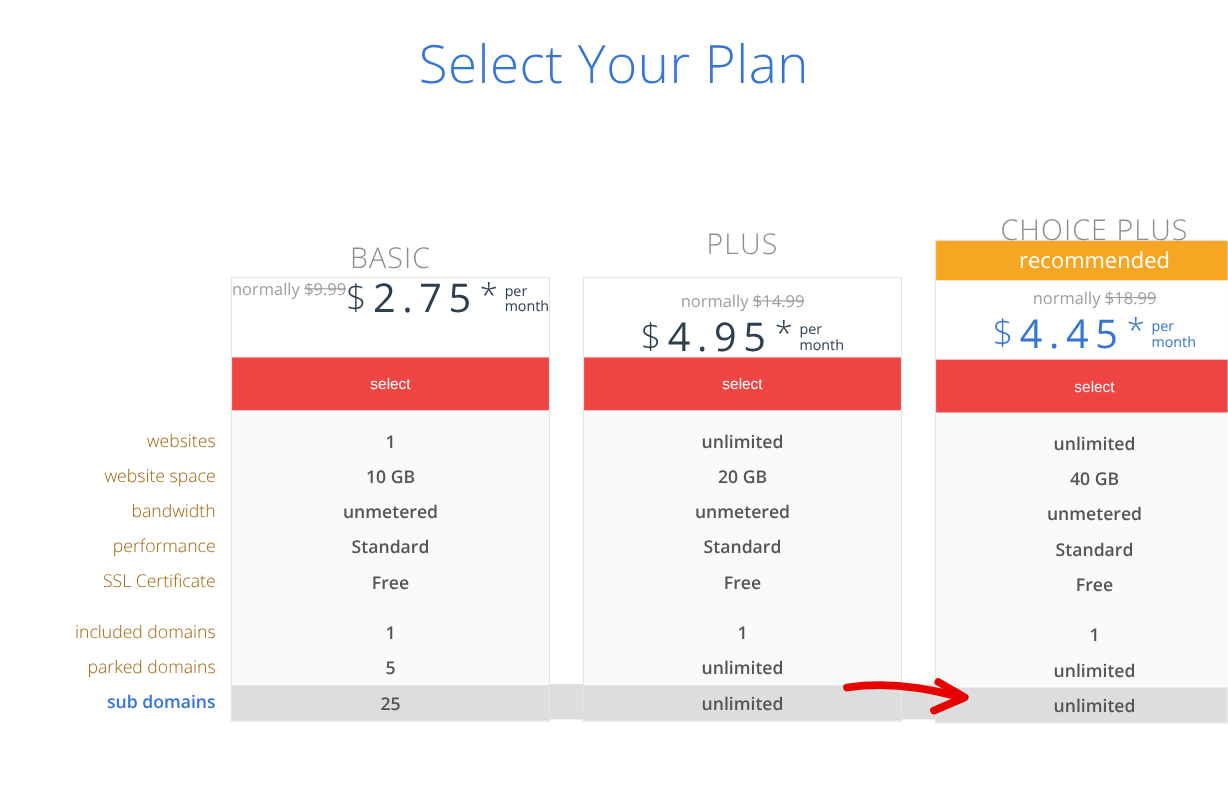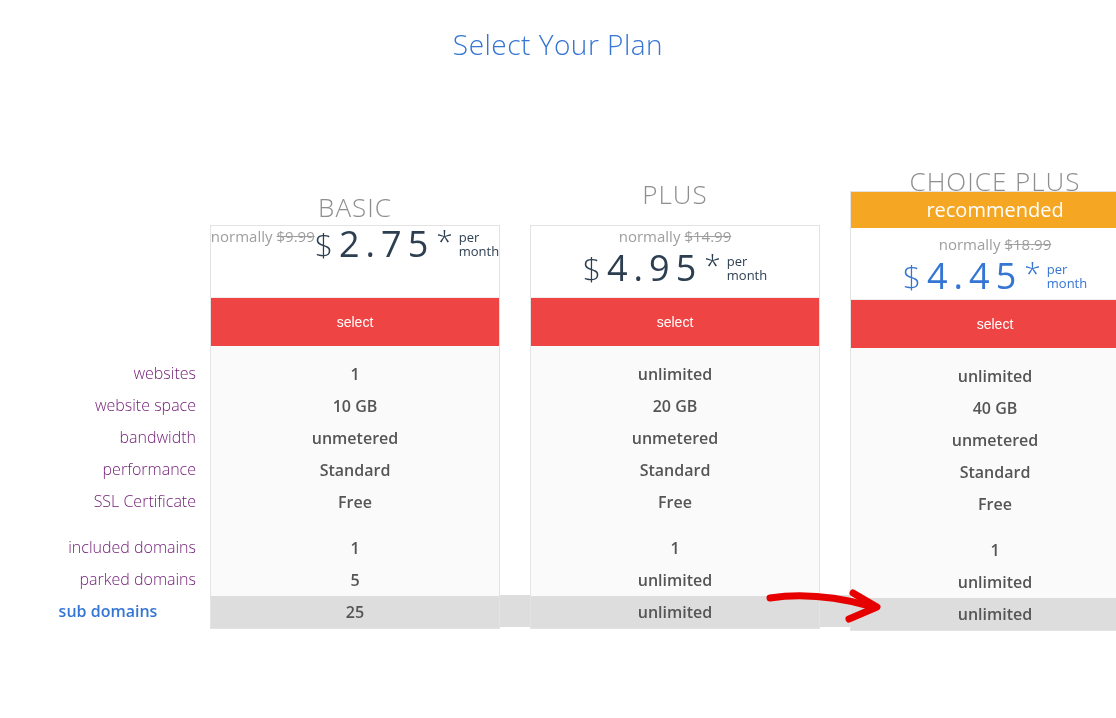--- a/index.html
+++ b/index.html
@@ -10,21 +10,21 @@
       font-weight: 300;
     }
     .container {
       width: 1116px;
       padding: 25px 20px 0 20px;
     }
     .page-title {
       text-align: center;
       color: #3575d3;
       font-weight: 300;
-      font-size: 28px;
+      font-size: 48px;
       letter-spacing: .5px;
       margin-bottom: 100px;
     }
     .grid {
       display: grid;
       grid-template-columns: 190px 290px 30px 290px 30px 290px;
       align-items: start;
     }
     .plan-head {
       text-align: center;
@@ -88,25 +88,25 @@
     }
     .feature-block { padding-top: 12px; }
     .label-col { text-align: right; padding-right: 14px; }
     .row {
       height: 32px;
       line-height: 32px;
       font-size: 16px;
       color: #6e6e6e;
       font-weight: 400;
     }
-    .row.label { color: #701a75; font-weight: 300; }
+    .row.label { color: #a16207; font-weight: 300; }
     .row.value { color: #555; font-weight: 600; text-align: center; }
     .gap-row { height: 14px; }
     .hl-row { background: #ddd; }
-    .row.label.hl-label { color: #3575d3; font-weight: 600; text-align: center; }
+    .row.label.hl-label { color: #3575d3; font-weight: 600; }
     .arrow-wrap {
       position: relative;
       height: 32px;
     }
     .arrow-wrap svg {
       position: absolute;
       right: -45px;
       top: -22px;
     }
   </style>
@@ -164,21 +164,21 @@
         <div class="row"></div>
         <div class="gap-row"></div>
         <div class="row"></div>
         <div class="row"></div>
         <div class="row hl-row"></div>
       </div>
       <div>
         <div style="height: 62px; display: flex; align-items: center; justify-content: center;">
           <div class="plan-head">PLUS</div>
         </div>
-        <div class="card"><div class="price-block" style="height: 72px; padding: 0px 8px; display: flex; flex-direction: column; justify-content: flex-start;">
+        <div class="card"><div class="price-block" style="height: 72px; padding: 0px 8px; display: flex; flex-direction: column; justify-content: flex-end;">
             <div class="normally"><span>normally</span><span class="strike">$14.99</span></div>
             <div class="price-line">
               <span class="currency">$</span>
               <span class="amount">4.95</span>
               <span class="star">*</span>
               <span class="per"><span>per</span><br><span>month</span></span>
             </div>
           </div><button class="select-btn" style="height: 48px;">select</button><div class="feature-block">
             <div class="row value">unlimited</div>
             <div class="row value">20 GB</div>

